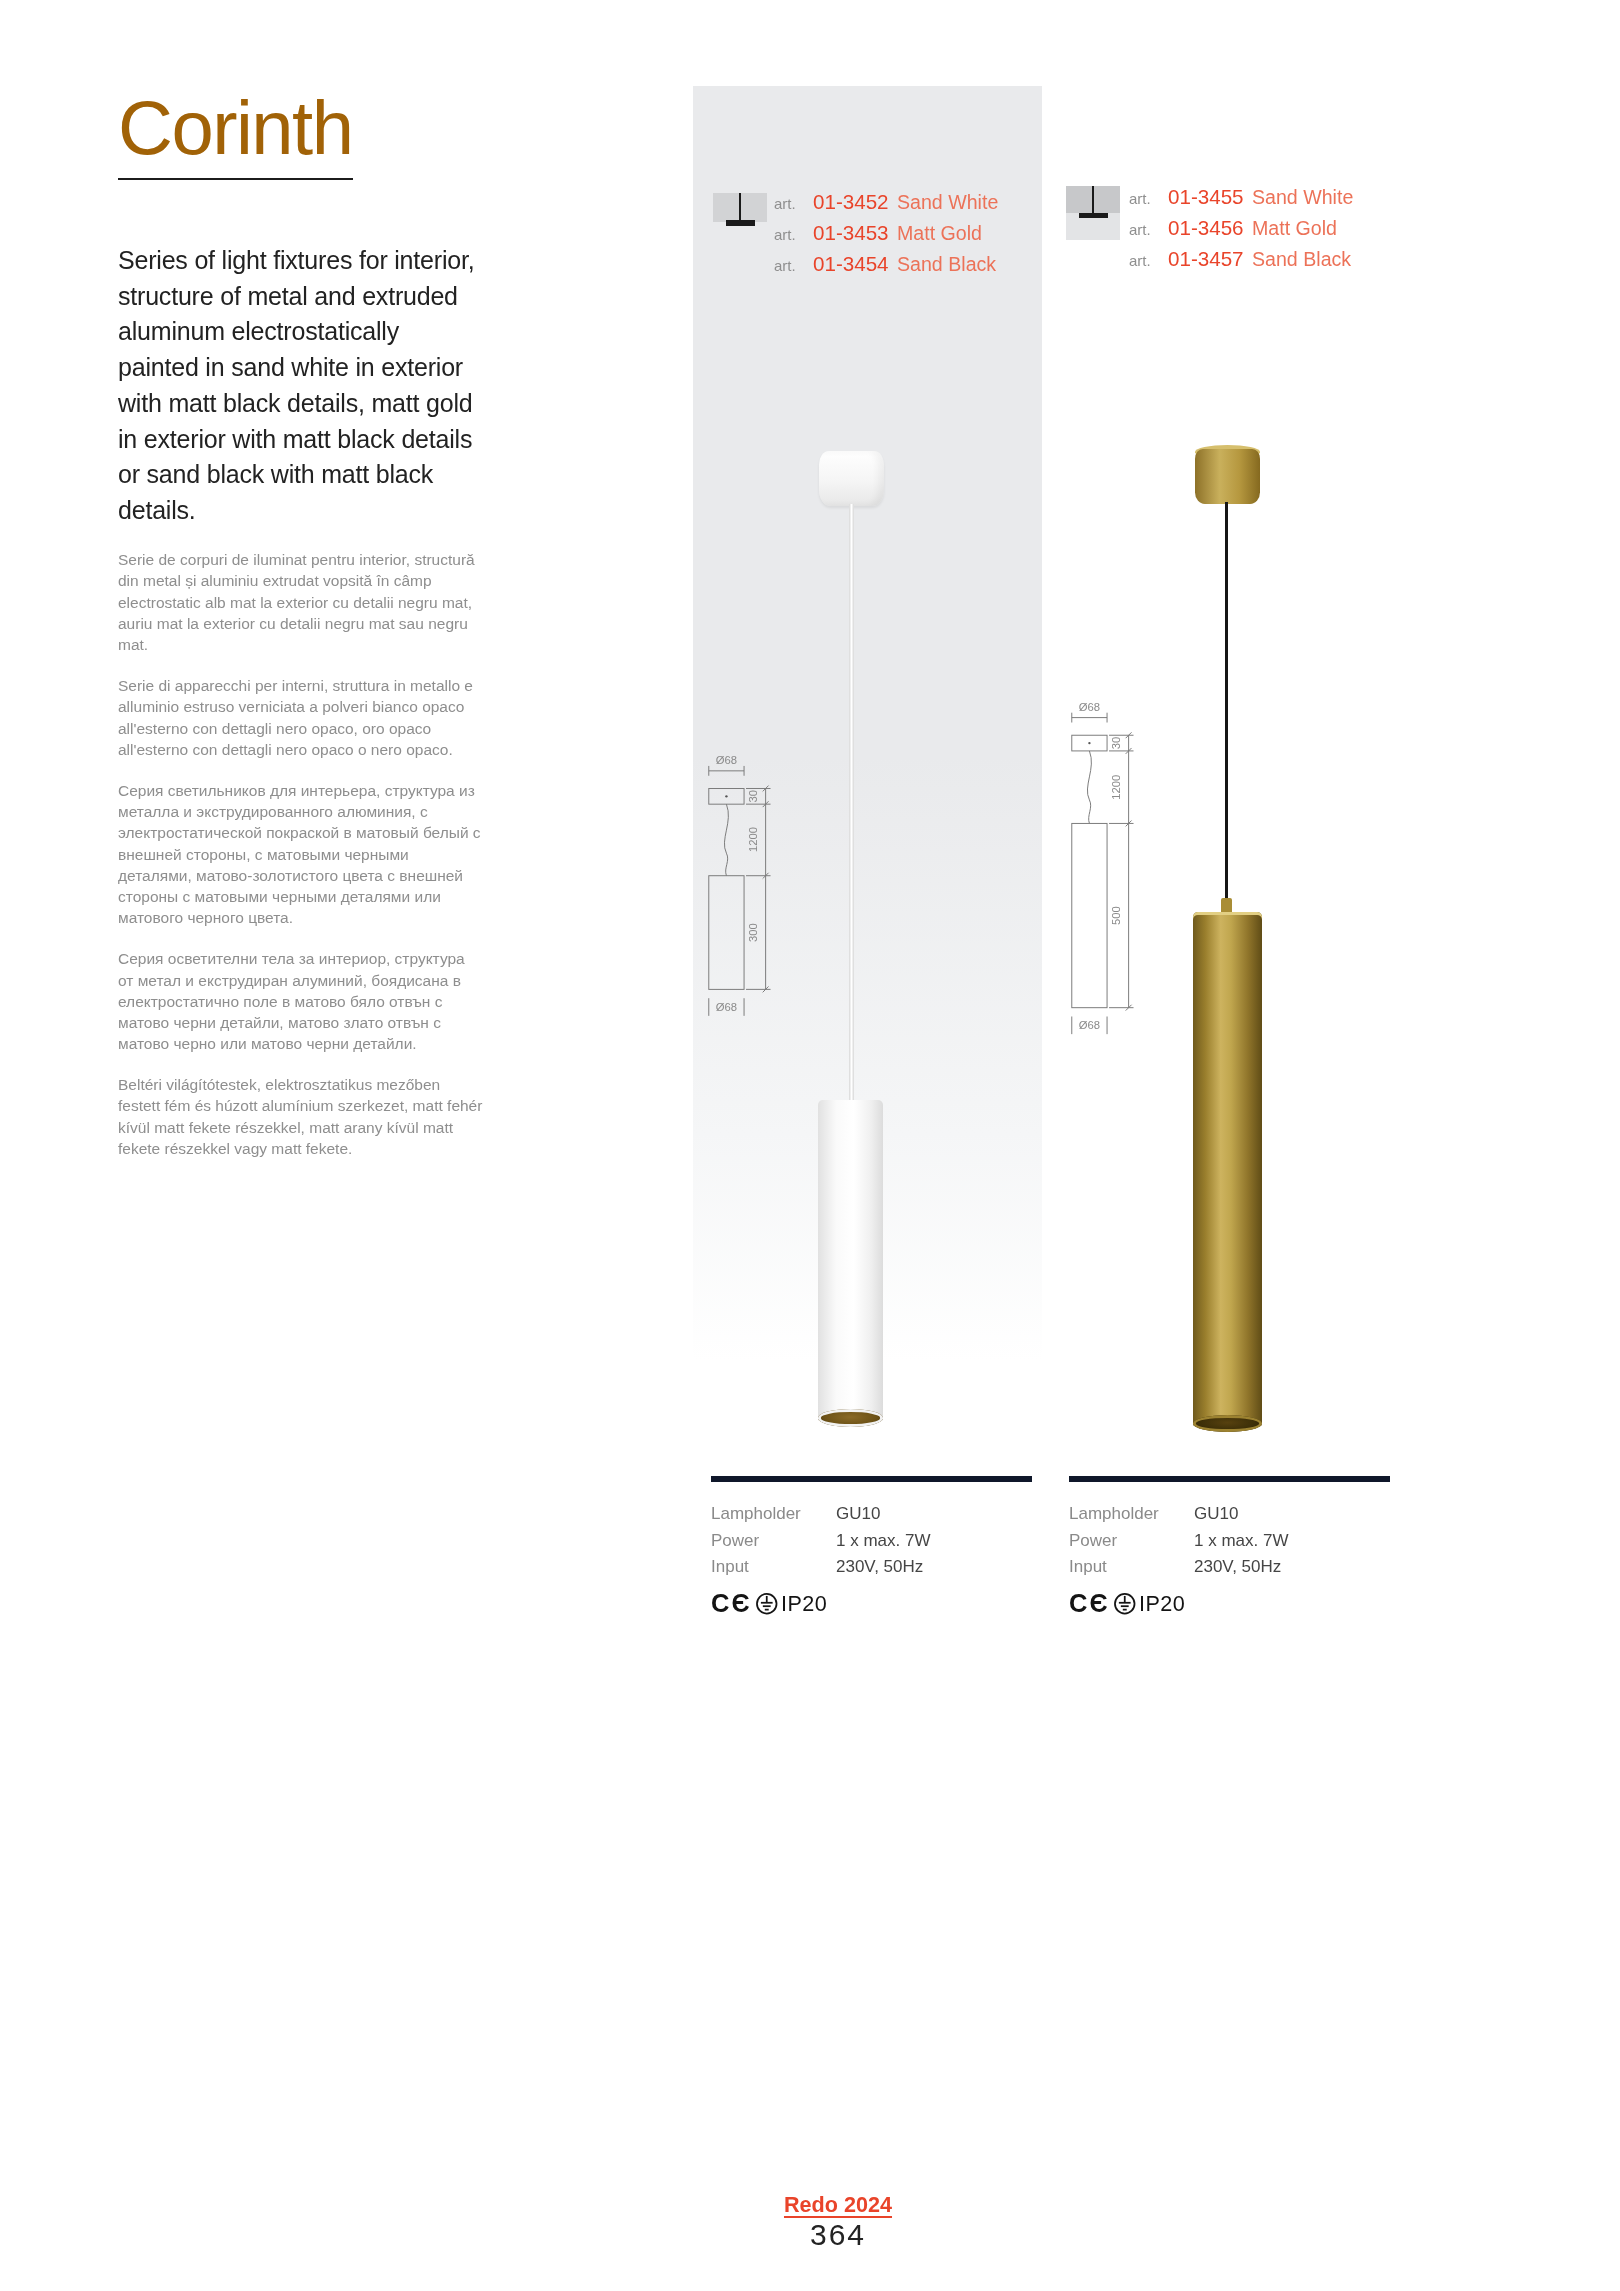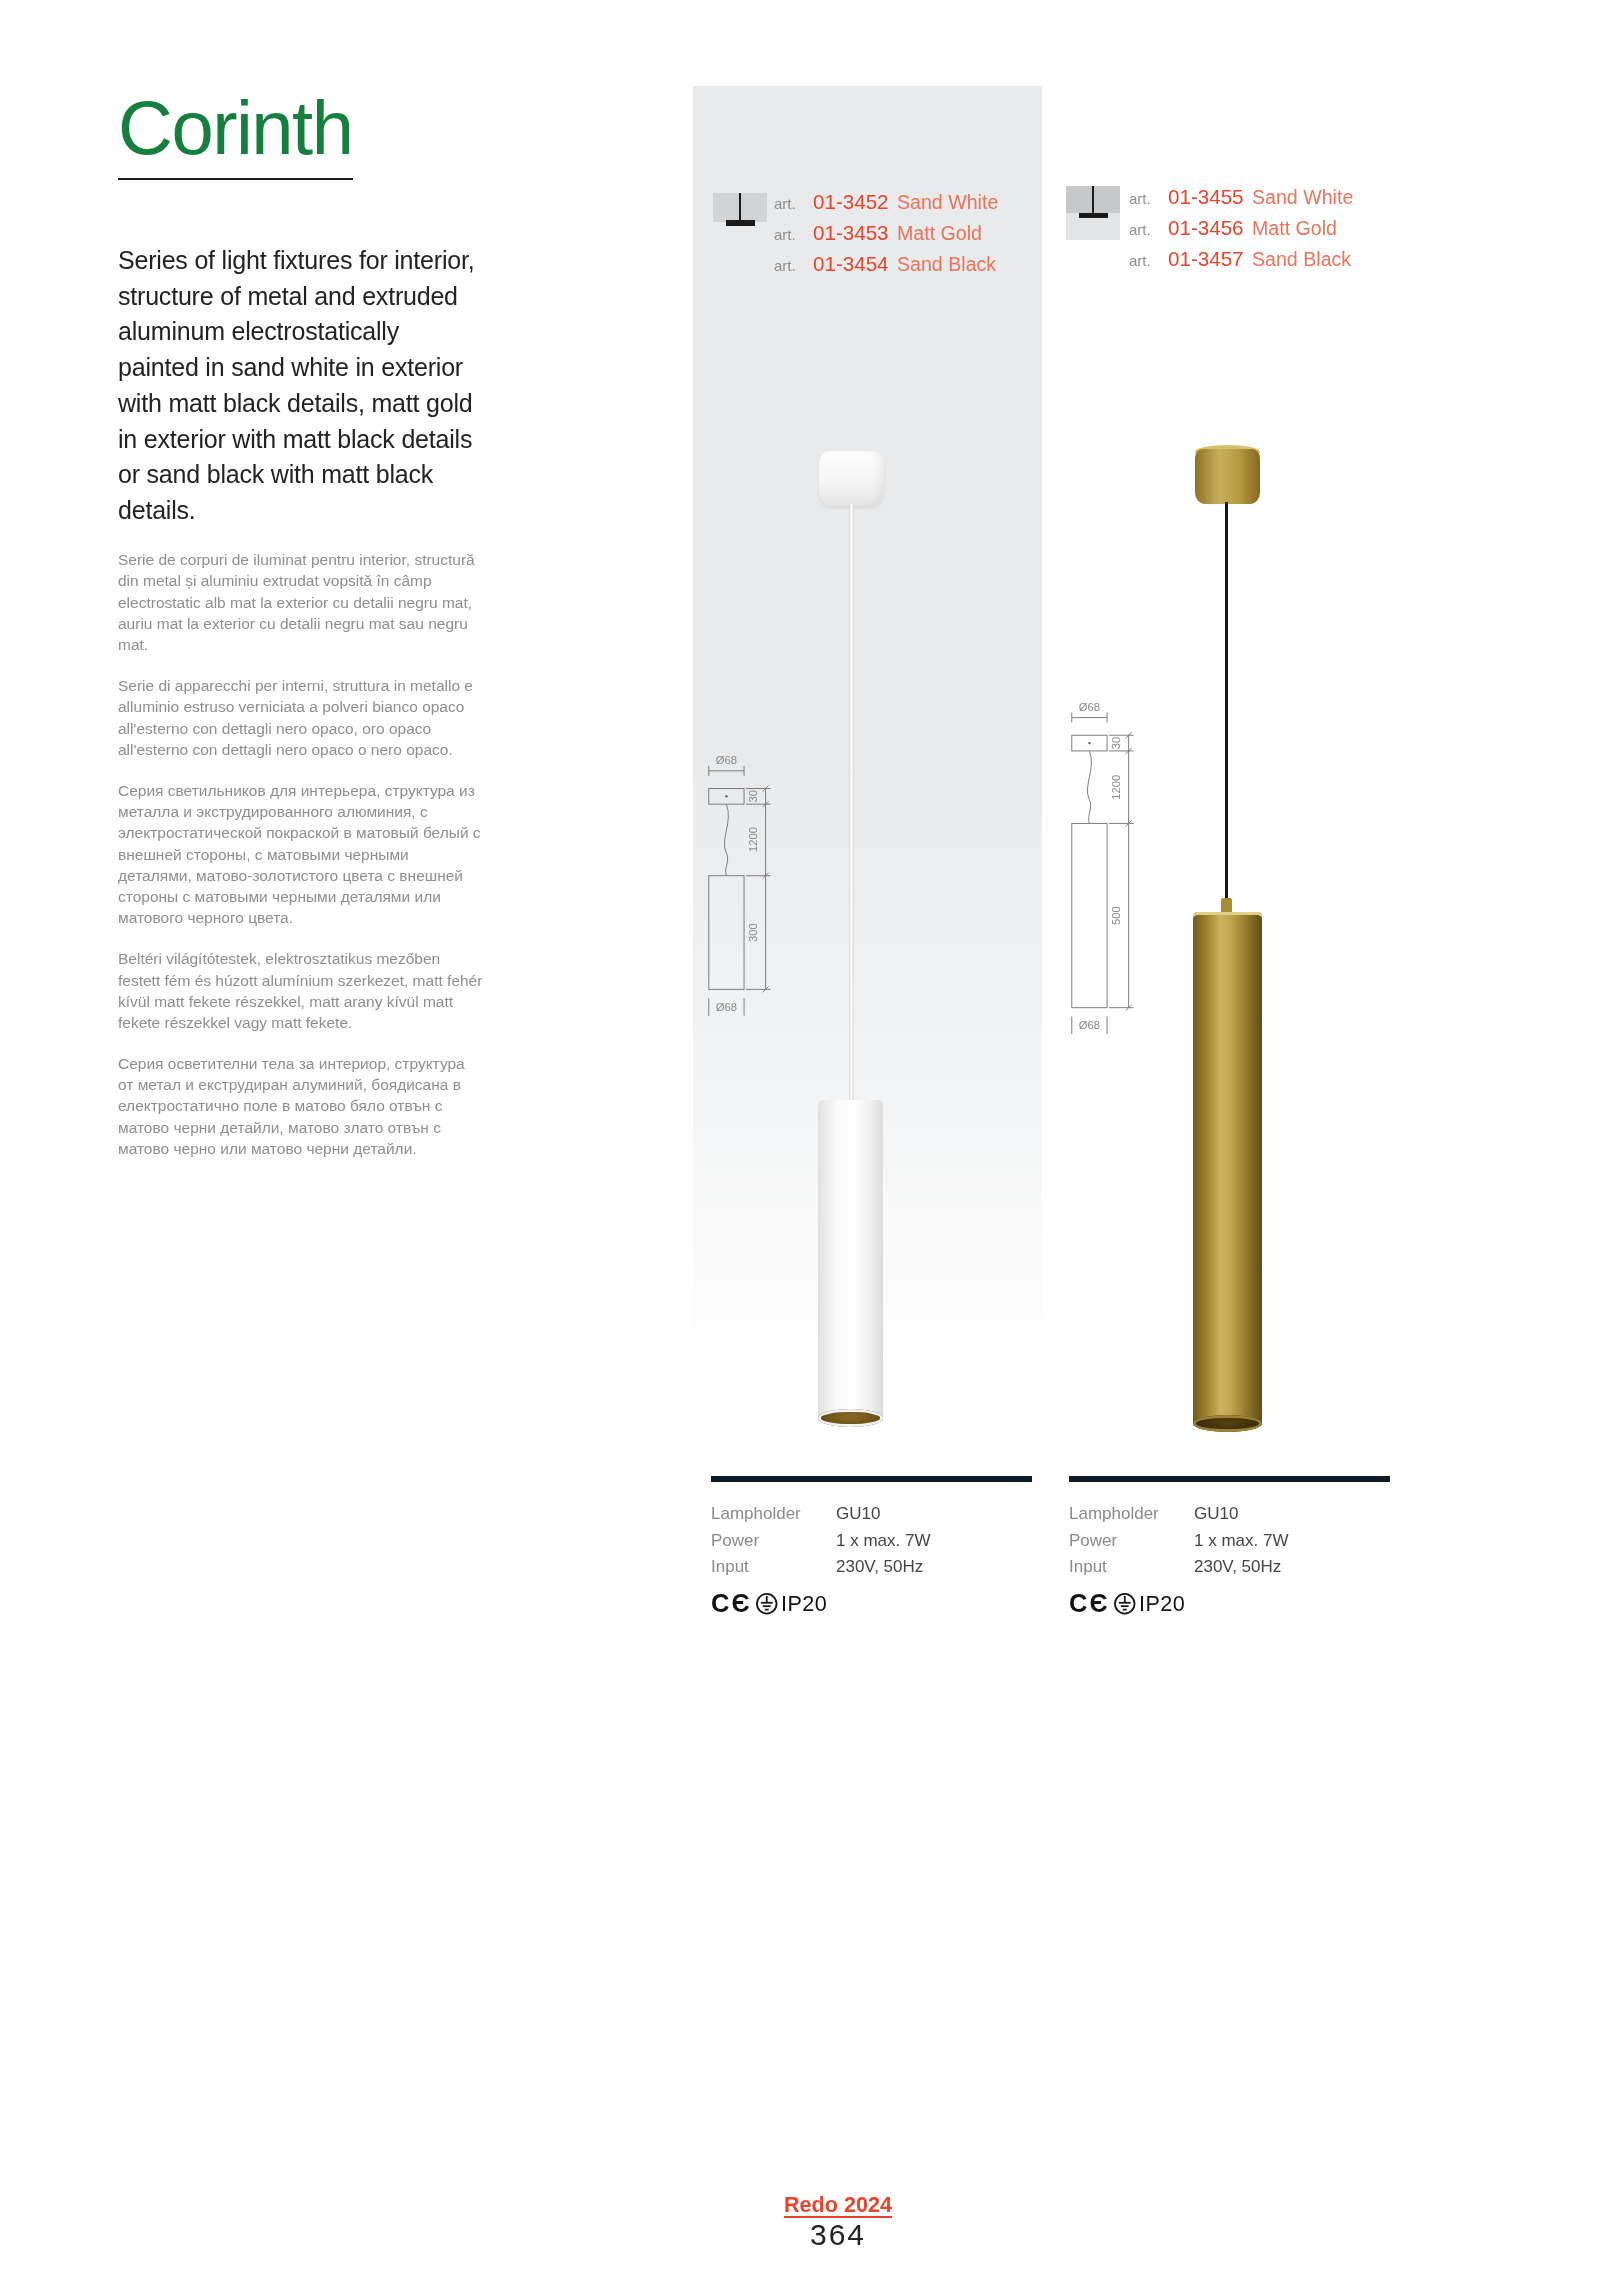--- a/index.html
+++ b/index.html
@@ -3,21 +3,21 @@
 <meta charset="utf-8">
 <style>
   html,body{margin:0;padding:0;background:#ffffff;}
   .page{
     position:relative;width:1620px;height:2292px;background:#ffffff;overflow:hidden;
     font-family:"Liberation Sans", sans-serif;color:#1c1c1c;
   }
   
   .intro{position:absolute;left:118px;top:90px;width:365px;}
   .title{
-    display:inline-block;font-size:76px;font-weight:500;letter-spacing:-1.5px;color:#15803d;
+    display:inline-block;font-size:76px;font-weight:500;letter-spacing:-1.5px;color:#a16207;
     border-bottom:2.9px solid #1c1c1c;padding-bottom:11.8px;line-height:1;margin:0;
   }
   .intro-en{
     margin:63px 0 0 0;font-size:25px;line-height:1.43;color:#222;letter-spacing:-0.2px;
   }
   .lang-para{
     margin:20.6px 0 0 0;font-size:15.5px;line-height:1.36;color:#8e8e8e;letter-spacing:0;
   }
   
   .panel-left{
@@ -97,22 +97,22 @@
 <body>
 
 <div class="page">
 
   <div class="intro">
     <h1 class="title">Corinth</h1>
     <p class="intro-en">Series of light fixtures for interior, structure of metal and extruded aluminum electrostatically painted in sand white in exterior with matt black details, matt gold in exterior with matt black details or sand black with matt black details.</p>
     <p class="lang-para">Serie de corpuri de iluminat pentru interior, structură din metal și aluminiu extrudat vopsită în câmp electrostatic alb mat la exterior cu detalii negru mat, auriu mat la exterior cu detalii negru mat sau negru mat.</p>
     <p class="lang-para">Serie di apparecchi per interni, struttura in metallo e alluminio estruso verniciata a polveri bianco opaco all'esterno con dettagli nero opaco, oro opaco all'esterno con dettagli nero opaco o nero opaco.</p>
     <p class="lang-para">Серия светильников для интерьера, структура из металла и экструдированного алюминия, с электростатической покраской в матовый белый с внешней стороны, с матовыми черными деталями, матово-золотистого цвета с внешней стороны с матовыми черными деталями или матового черного цвета.</p>
+    <p class="lang-para">Серия осветителни тела за интериор, структура от метал и екструдиран алуминий, боядисана в електростатично поле в матово бяло отвън с матово черни детайли, матово злато отвън с матово черно или матово черни детайли.</p>
     <p class="lang-para">Beltéri világítótestek, elektrosztatikus mezőben festett fém és húzott alumínium szerkezet, matt fehér kívül matt fekete részekkel, matt arany kívül matt fekete részekkel vagy matt fekete.</p>
-    <p class="lang-para">Серия осветителни тела за интериор, структура от метал и екструдиран алуминий, боядисана в електростатично поле в матово бяло отвън с матово черни детайли, матово злато отвън с матово черно или матово черни детайли.</p>
   </div>
 
   <div class="panel-left"></div>
 
   <div class="mount-icon-left">
     <div class="stem"></div>
     <div class="bar"></div>
   </div>
   <div class="variant-list" style="left:774px;top:190px;">
     <div class="variant-row">

